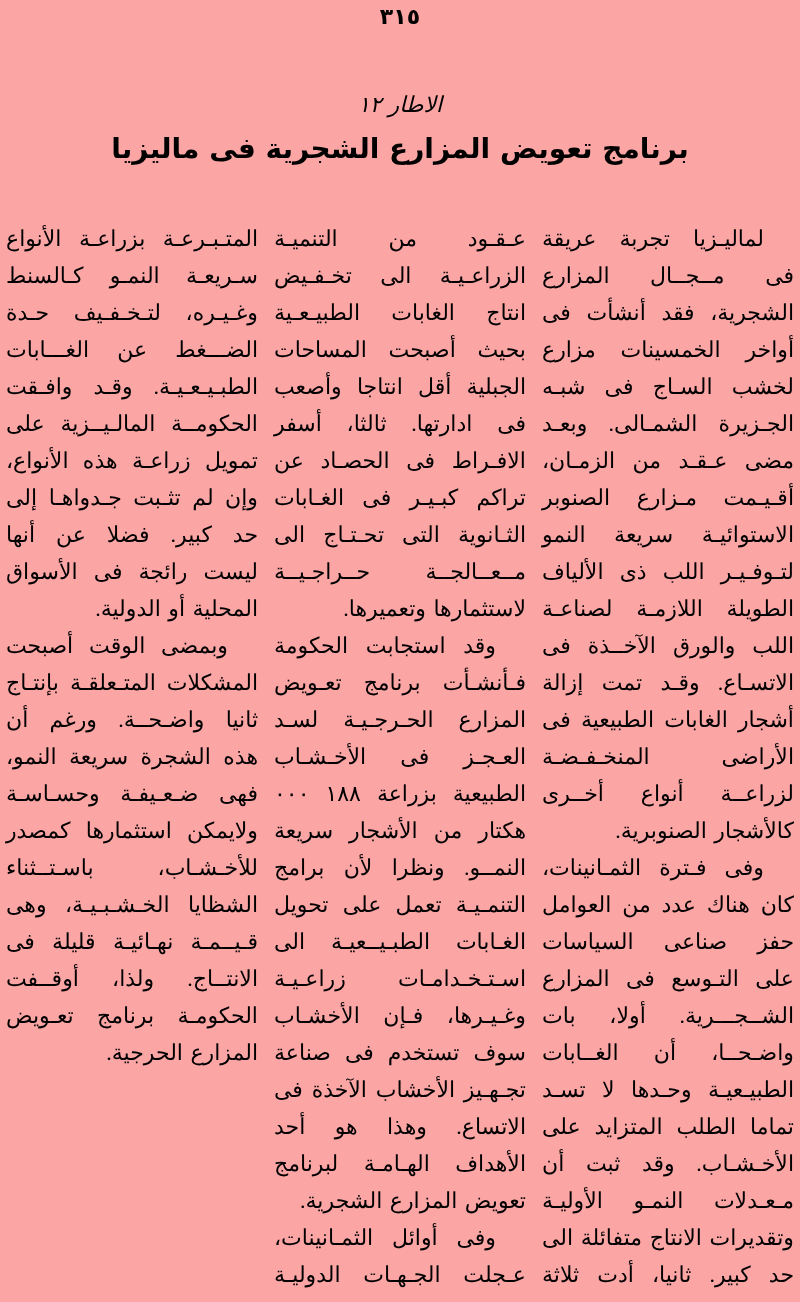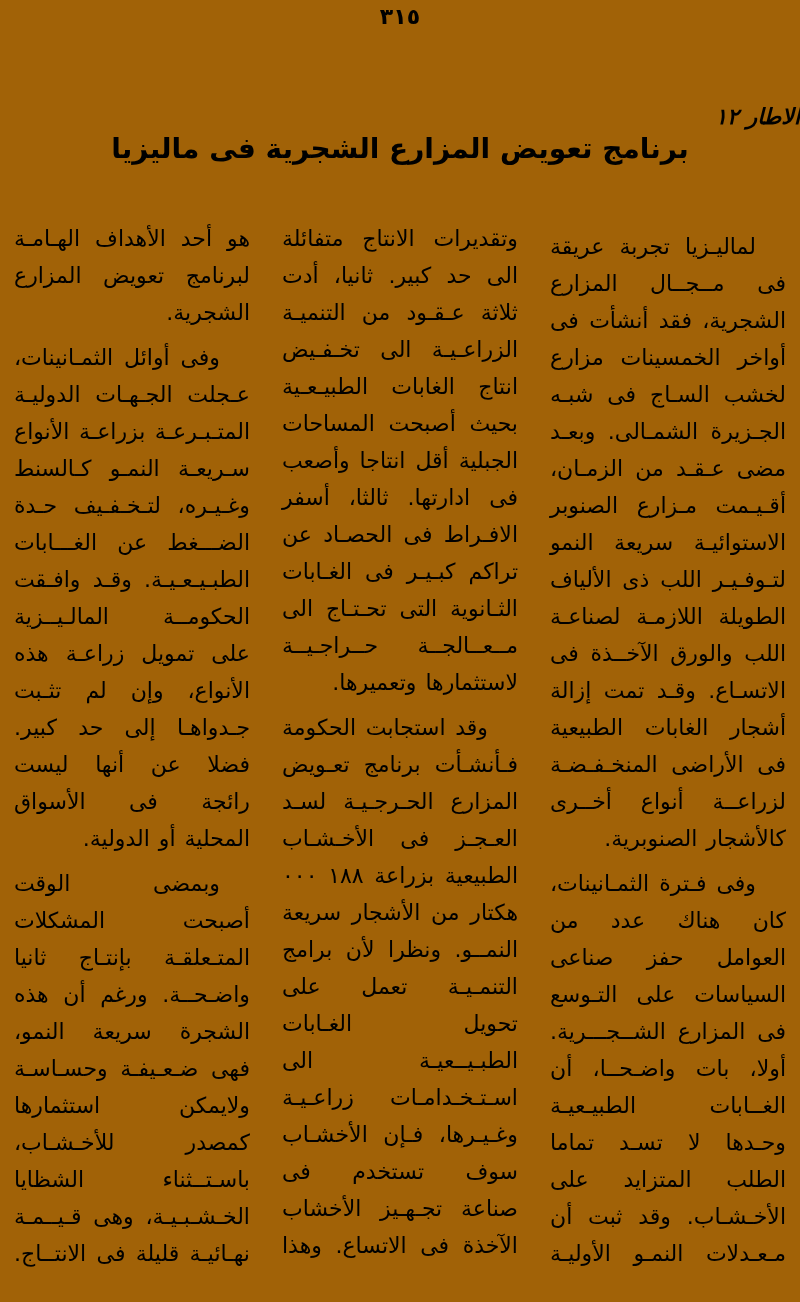--- a/index.html
+++ b/index.html
@@ -4,44 +4,45 @@
 <style>
   html, body {
     margin: 0;
     padding: 0;
     background: #ffffff;
   }
   .page {
     position: relative;
     width: 800px;
     height: 1302px;
-    background: #a16207;
+    background: #fca5a5;
     color: #000000;
     font-family: "DejaVu Sans", sans-serif;
     direction: rtl;
     overflow: hidden;
   }
   .page-number {
     position: absolute;
     top: 4px;
     left: 0;
     width: 100%;
     text-align: center;
     font-size: 22px;
     font-weight: bold;
     letter-spacing: 2px;
   }
   .box-label {
     position: absolute;
-    top: 104px;
+    top: 92px;
     left: 0;
     width: 100%;
+    text-align: center;
     font-size: 22px;
     font-style: italic;
-    font-weight: bold;
+    font-weight: normal;
   }
   .box-title {
     position: absolute;
     top: 132px;
     left: 0;
     width: 100%;
     text-align: center;
     font-size: 28px;
     font-weight: bold;
   }
@@ -54,23 +55,24 @@
     column-count: 3;
     column-gap: 16px;
     column-fill: auto;
     direction: rtl;
     text-align: justify;
     font-size: 22px;
     line-height: 37px;
     word-spacing: 2px;
   }
   .article-columns p {
-    margin: 8px;
+    margin: 0;
     padding: 0;
     text-indent: 30px;
+    font-family: Liberation Serif, serif;
   }
 </style>
 </head>
 <body>
 
 <div class="page">
 
   <div class="page-number">٣١٥</div>
 
   <div class="box-label">الاطار ١٢</div>

